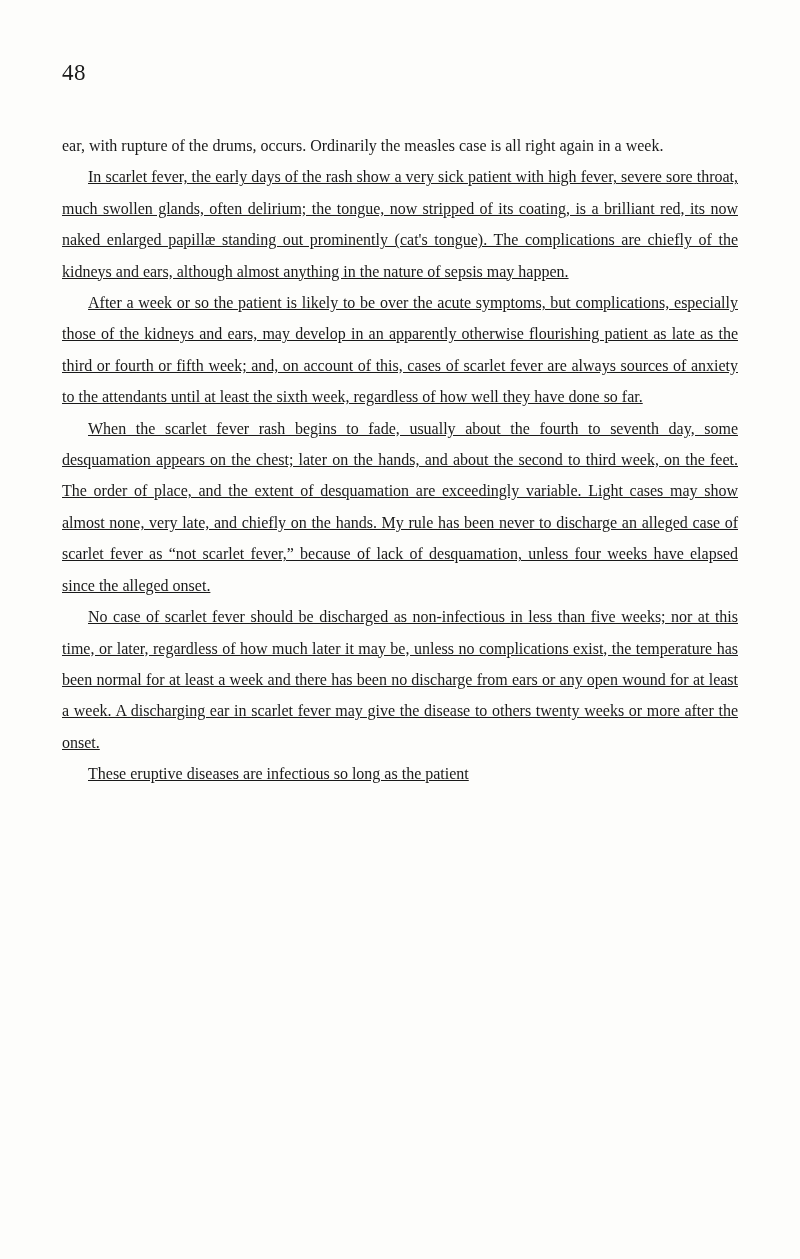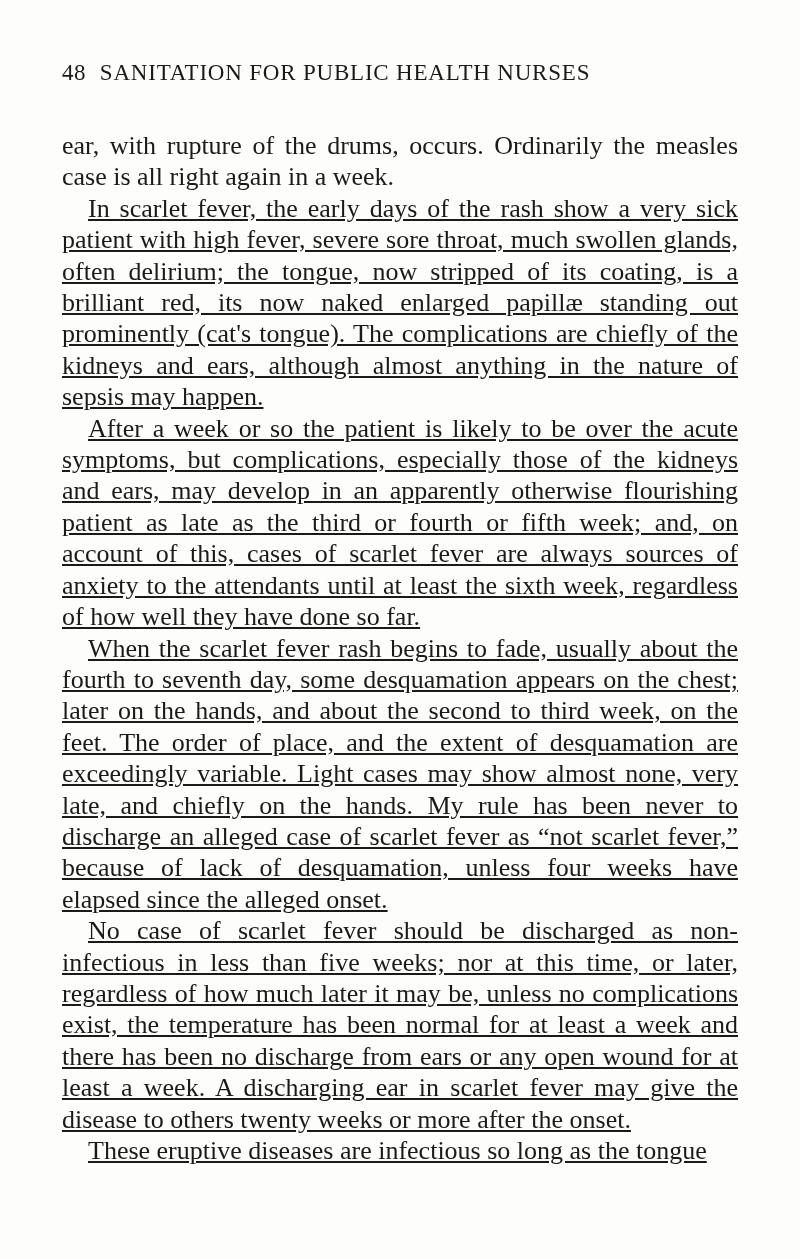--- a/index.html
+++ b/index.html
@@ -31,44 +31,43 @@
     white-space: nowrap;
   }
   .header .folio {
     margin-right: 14px;
   }
   .header .title {
     letter-spacing: 0.8px;
   }
   .body-text p {
     margin: 0;
-    font-size: 26px;
+    font-size: 16px;
     line-height: 31.4px;
     text-align: justify;
     text-justify: inter-word;
     text-indent: 0;
     hyphens: none;
   }
   .body-text p.indent {
     text-indent: 26px;
     text-decoration: underline;
   }
 </style>
 </head>
 <body>
 
 <div class="page">
 
   <div class="header">
     <span class="folio">48</span>
-    <span class="title">SANITATION FOR PUBLIC HEALTH NURSES</span>
   </div>
 
   <div class="body-text">
     <p>ear, with rupture of the drums, occurs. Ordinarily the measles case is all right again in a week.</p>
     <p class="indent">In scarlet fever, the early days of the rash show a very sick patient with high fever, severe sore throat, much swollen glands, often delirium; the tongue, now stripped of its coating, is a brilliant red, its now naked enlarged papillæ standing out prominently (cat's tongue). The complications are chiefly of the kidneys and ears, although almost anything in the nature of sepsis may happen.</p>
     <p class="indent">After a week or so the patient is likely to be over the acute symptoms, but complications, especially those of the kidneys and ears, may develop in an apparently otherwise flourishing patient as late as the third or fourth or fifth week; and, on account of this, cases of scarlet fever are always sources of anxiety to the attendants until at least the sixth week, regardless of how well they have done so far.</p>
     <p class="indent">When the scarlet fever rash begins to fade, usually about the fourth to seventh day, some desquamation appears on the chest; later on the hands, and about the second to third week, on the feet. The order of place, and the extent of desquamation are exceedingly variable. Light cases may show almost none, very late, and chiefly on the hands. My rule has been never to discharge an alleged case of scarlet fever as “not scarlet fever,” because of lack of desquamation, unless four weeks have elapsed since the alleged onset.</p>
     <p class="indent">No case of scarlet fever should be discharged as non-infectious in less than five weeks; nor at this time, or later, regardless of how much later it may be, unless no complications exist, the temperature has been normal for at least a week and there has been no discharge from ears or any open wound for at least a week. A discharging ear in scarlet fever may give the disease to others twenty weeks or more after the onset.</p>
-    <p class="indent">These eruptive diseases are infectious so long as the tongue</p>
+    <p class="indent">These eruptive diseases are infectious so long as the patient</p>
   </div>
 
 </div>
 
 </body></html>

